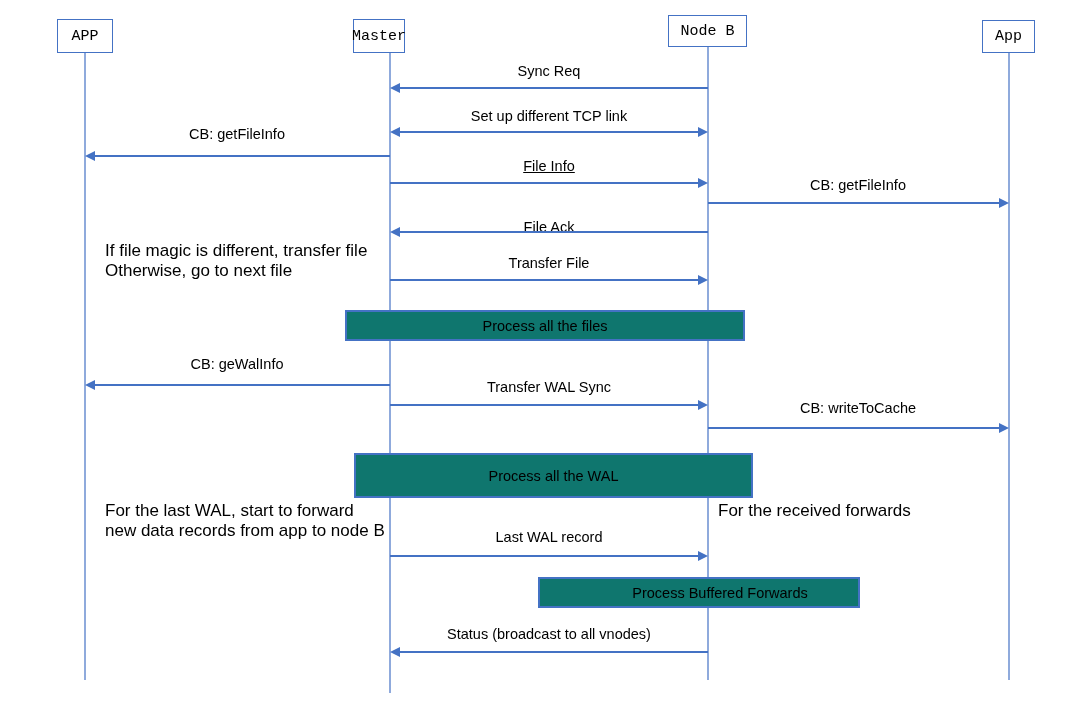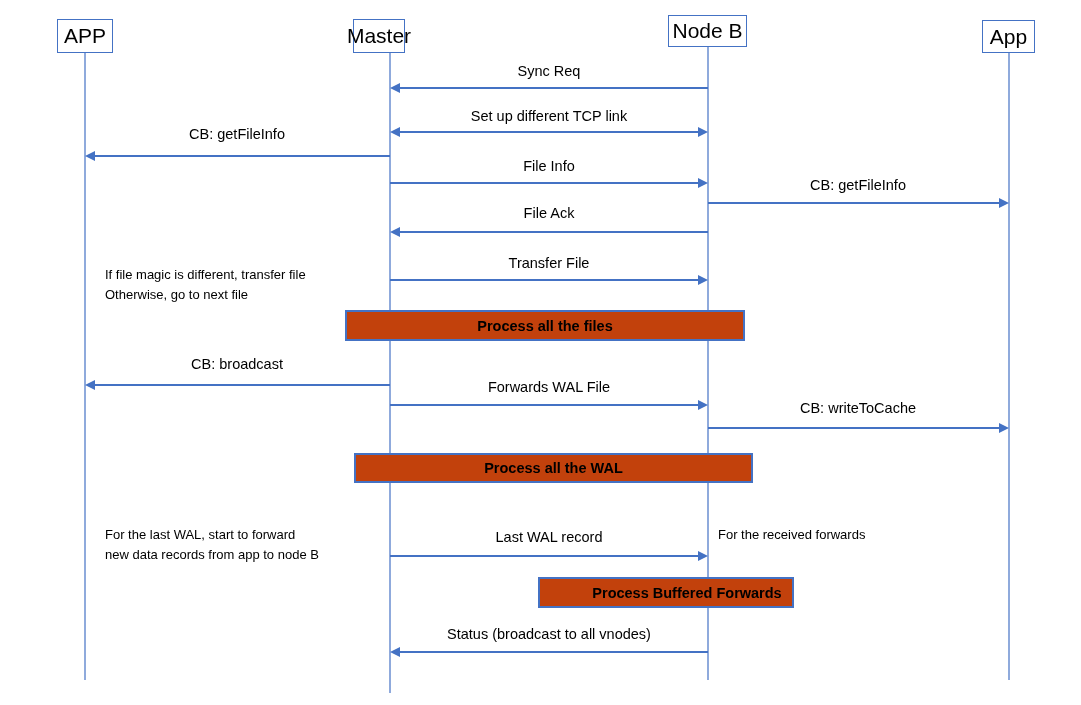--- a/index.html
+++ b/index.html
@@ -9,23 +9,24 @@
     background:#ffffff;
     font-family:"Liberation Sans", sans-serif;
     color:#000;
     overflow:hidden;
   }
   .actor-box{
     position:absolute;
     border:1.6px solid #4472C4;
     background:#ffffff;
     display:flex;align-items:center;justify-content:center;
-    font-size:21px;
+    font-size:15px;
     box-sizing:border-box;
     z-index:3;
+    font-family:Liberation Mono, monospace;
   }
   .lifeline{
     position:absolute;
     width:1.6px;
     background:#8FAADC;
     z-index:1;
   }
   .msg-line{
     position:absolute;
     height:1.6px;
@@ -50,33 +51,31 @@
     position:absolute;
     font-size:14.5px;
     white-space:nowrap;
     transform:translateX(-50%);
     z-index:2;
     background:transparent;
   }
   .process-box{
     position:absolute;
     border:2px solid #4472C4;
-    background:#c2410c;
+    background:#0f766e;
     display:flex;align-items:center;justify-content:center;
     font-size:14.5px;
     box-sizing:border-box;
     z-index:3;
-    font-weight:bold;
   }
   .annotation{
     position:absolute;
-    font-size:13px;
+    font-size:17px;
     line-height:20px;
     z-index:2;
-    margin-top:24px;
   }
 </style>
 </head>
 <body>
 
 <div id="canvas">
 
   <div class="lifeline" style="left:84px;  top:53px; height:627px;"></div>
   <div class="lifeline" style="left:389px; top:53px; height:640px;"></div>
   <div class="lifeline" style="left:707px; top:47px; height:633px;"></div>
@@ -101,75 +100,75 @@
 
   <div class="msg-label" style="left:549px; top:108px;">Set up different TCP link</div>
   <div class="msg-line" style="left:398px; top:131px; width:302px;"></div>
   <div class="arrowhead-left" style="left:390px; top:127px;"></div>
   <div class="arrowhead-right" style="left:698px; top:127px;"></div>
 
   <div class="msg-label" style="left:237px; top:126px;">CB: getFileInfo</div>
   <div class="msg-line" style="left:93px; top:155px; width:297px;"></div>
   <div class="arrowhead-left" style="left:85px; top:151px;"></div>
 
-  <div class="msg-label" style="left:549px; top:158px;">File Info</div>
+  <div class="msg-label" style="left:549px; top:158px;text-decoration:underline;">File Info</div>
   <div class="msg-line" style="left:390px; top:182px; width:308px;"></div>
   <div class="arrowhead-right" style="left:698px; top:178px;"></div>
 
   <div class="msg-label" style="left:858px; top:177px;">CB: getFileInfo</div>
   <div class="msg-line" style="left:708px; top:202px; width:291px;"></div>
   <div class="arrowhead-right" style="left:999px; top:198px;"></div>
 
-  <div class="msg-label" style="left:549px; top:205px;">File Ack</div>
+  <div class="msg-label" style="left:549px; top:219px;">File Ack</div>
   <div class="msg-line" style="left:398px; top:231px; width:310px;"></div>
   <div class="arrowhead-left" style="left:390px; top:227px;"></div>
 
   <div class="msg-label" style="left:549px; top:255px;">Transfer File</div>
   <div class="msg-line" style="left:390px; top:279px; width:308px;"></div>
   <div class="arrowhead-right" style="left:698px; top:275px;"></div>
 
   <div class="annotation" style="left:105px; top:241px;">
     <div>If file magic is different, transfer file</div>
     <div>Otherwise, go to next file</div>
   </div>
 
   <div class="process-box" style="left:345px; top:310px; width:400px; height:31px;">
     <span>Process all the files</span>
   </div>
 
-  <div class="msg-label" style="left:237px; top:356px;">CB: broadcast</div>
+  <div class="msg-label" style="left:237px; top:356px;">CB: geWalInfo</div>
   <div class="msg-line" style="left:93px; top:384px; width:297px;"></div>
   <div class="arrowhead-left" style="left:85px; top:380px;"></div>
 
-  <div class="msg-label" style="left:549px; top:379px;">Forwards WAL File</div>
+  <div class="msg-label" style="left:549px; top:379px;">Transfer WAL Sync</div>
   <div class="msg-line" style="left:390px; top:404px; width:308px;"></div>
   <div class="arrowhead-right" style="left:698px; top:400px;"></div>
 
   <div class="msg-label" style="left:858px; top:400px;">CB: writeToCache</div>
   <div class="msg-line" style="left:708px; top:427px; width:291px;"></div>
   <div class="arrowhead-right" style="left:999px; top:423px;"></div>
 
-  <div class="process-box" style="left:354px; top:453px; width:399px; height:30px;">
+  <div class="process-box" style="left:354px; top:453px; width:399px; height:45px;">
     <span>Process all the WAL</span>
   </div>
 
   <div class="annotation" style="left:105px; top:501px;">
     <div>For the last WAL, start to forward</div>
     <div>new data records from app to node B</div>
   </div>
 
   <div class="annotation" style="left:718px; top:501px;">
     <div>For the received forwards</div>
   </div>
 
   <div class="msg-label" style="left:549px; top:529px;">Last WAL record</div>
   <div class="msg-line" style="left:390px; top:555px; width:308px;"></div>
   <div class="arrowhead-right" style="left:698px; top:551px;"></div>
 
-  <div class="process-box" style="left:538px; top:577px; width:256px; height:31px;padding-left:42px;">
+  <div class="process-box" style="left:538px; top:577px; width:322px; height:31px;padding-left:42px;">
     <span>Process Buffered Forwards</span>
   </div>
 
   <div class="msg-label" style="left:549px; top:626px;">Status (broadcast to all vnodes)</div>
   <div class="msg-line" style="left:398px; top:651px; width:310px;"></div>
   <div class="arrowhead-left" style="left:390px; top:647px;"></div>
 
 </div>
 
 </body></html>

